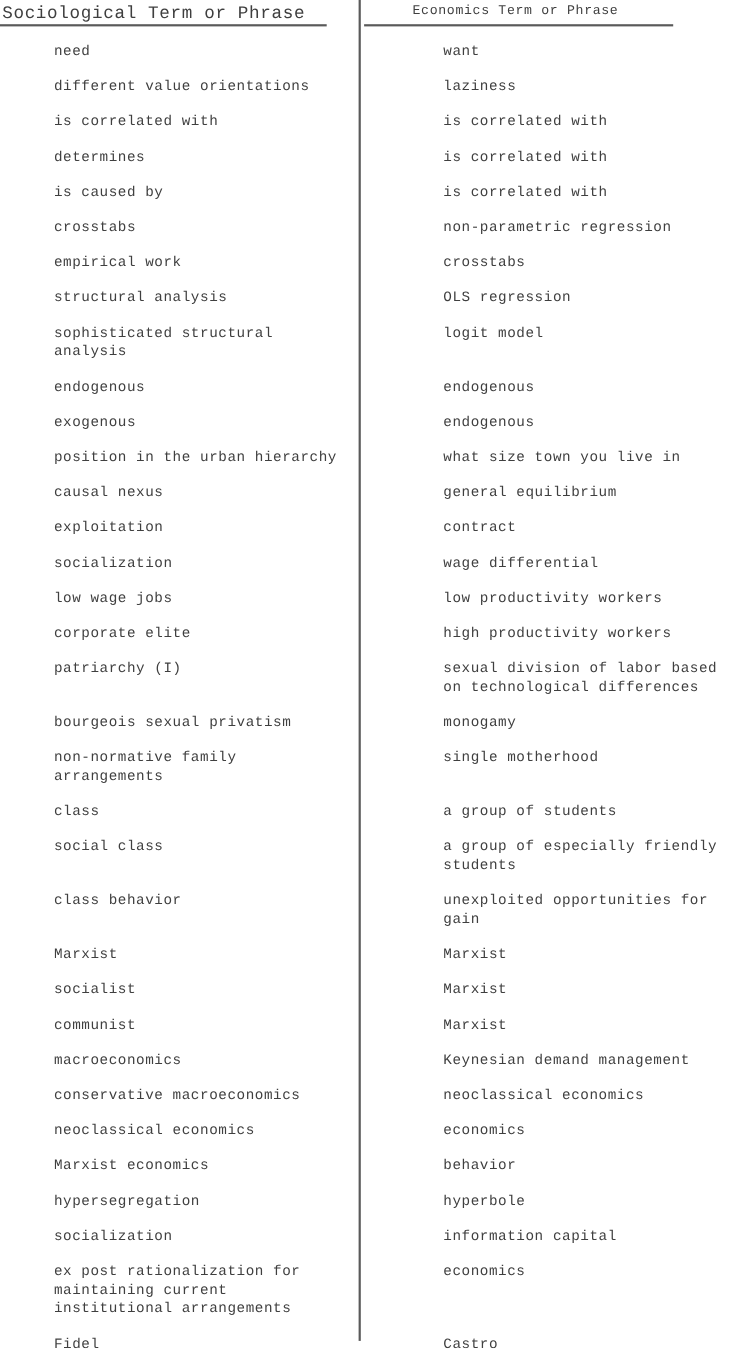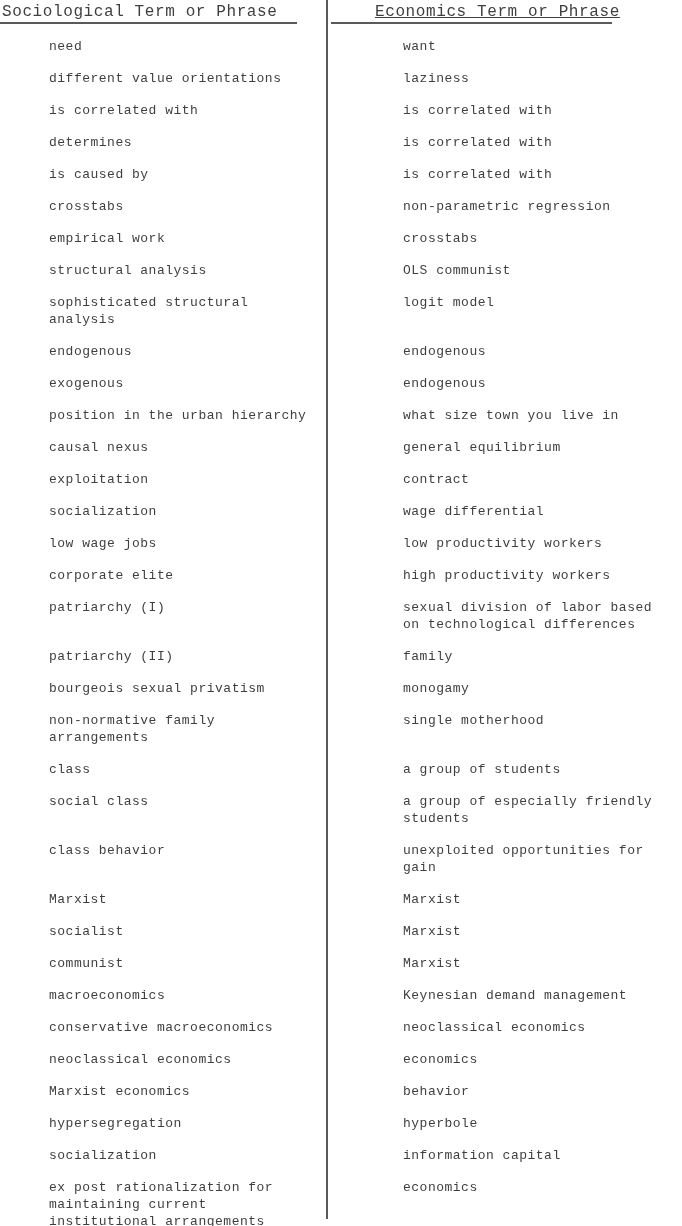--- a/index.html
+++ b/index.html
@@ -38,25 +38,24 @@
     left: 0;
     top: 22px;
     width: 297px;
     height: 2px;
     background: #5a5a5a;
   }
   .hdr-right-text {
     position: absolute;
     left: 375px;
     top: 3px;
-    font-size: 16px;
+    font-size: 12px;
     letter-spacing: 0.6px;
     white-space: nowrap;
     color: #3f3f3f;
-    text-decoration: underline;
   }
   .hdr-right-rule {
     position: absolute;
     left: 331px;
     top: 22px;
     width: 281px;
     height: 2px;
     background: #5a5a5a;
   }
   .rows {
@@ -123,21 +122,21 @@
       <div class="cell right">non-parametric regression</div>
     </div>
 
     <div class="row">
       <div class="cell left">empirical work</div>
       <div class="cell right">crosstabs</div>
     </div>
 
     <div class="row">
       <div class="cell left">structural analysis</div>
-      <div class="cell right">OLS communist</div>
+      <div class="cell right">OLS regression</div>
     </div>
 
     <div class="row">
       <div class="cell left">sophisticated structural analysis</div>
       <div class="cell right">logit model</div>
     </div>
 
     <div class="row">
       <div class="cell left">endogenous</div>
       <div class="cell right">endogenous</div>
@@ -177,24 +176,20 @@
       <div class="cell left">corporate elite</div>
       <div class="cell right">high productivity workers</div>
     </div>
 
     <div class="row">
       <div class="cell left">patriarchy (I)</div>
       <div class="cell right">sexual division of labor based
 on technological differences</div>
     </div>
 
-    <div class="row">
-      <div class="cell left">patriarchy (II)</div>
-      <div class="cell right">family</div>
-    </div>
 
     <div class="row">
       <div class="cell left">bourgeois sexual privatism</div>
       <div class="cell right">monogamy</div>
     </div>
 
     <div class="row">
       <div class="cell left">non-normative family arrangements</div>
       <div class="cell right">single motherhood</div>
     </div>

